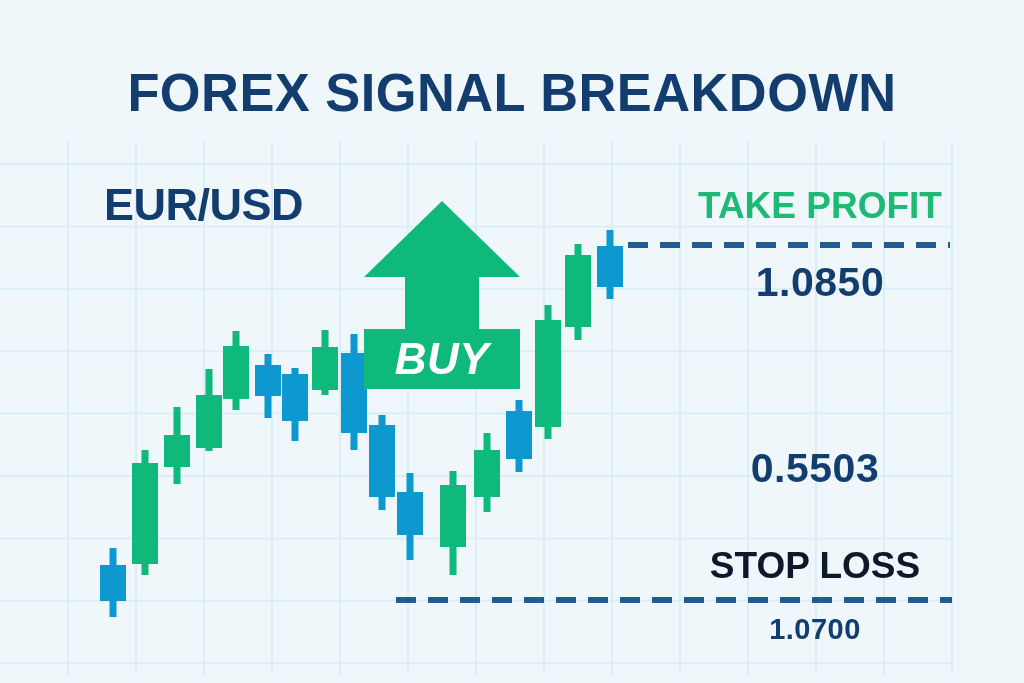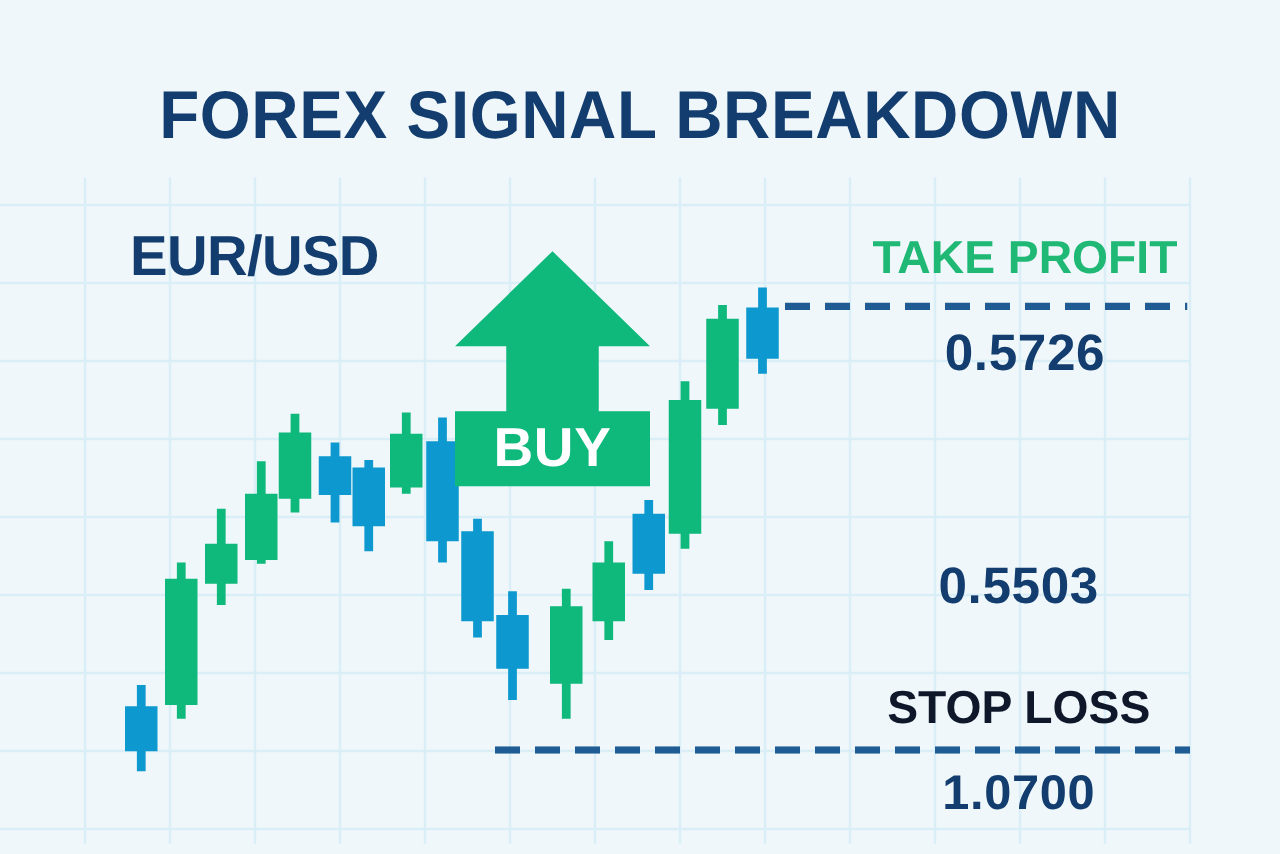--- a/index.html
+++ b/index.html
@@ -49,20 +49,21 @@
   .buytext{
     position:absolute;
     left:362px;top:302px;
     width:160px;height:60px;
     display:flex;align-items:center;justify-content:center;
     color:#ffffff;
     font-size:44px;
     font-weight:bold;
     letter-spacing:0.5px;
     pointer-events:none;
+    font-style:italic;
   }
 
   
   .dashline{position:absolute;height:6px;}
 
   
   .lbl{
     position:absolute;
     text-align:center;
     white-space:nowrap;
@@ -83,21 +84,21 @@
   .lbl-ep-value{
     left:650px;top:418px;width:330px;
     color:#123d6e;font-size:41px;letter-spacing:0.5px;
   }
   .lbl-sl-title{
     left:650px;top:518px;width:330px;
     color:#0f172a;font-size:37px;
   }
   .lbl-sl-value{
     left:650px;top:586px;width:330px;
-    color:#123d6e;font-size:39px;letter-spacing:0.5px;
+    color:#123d6e;font-size:29px;letter-spacing:0.5px;
   }
 </style>
 </head>
 <body>
 
 <div id="stage">
 
   <svg id="grid" viewBox="0 0 1024 683" preserveAspectRatio="none" aria-hidden="true">
       <line x1="68" y1="115" x2="68" y2="648" stroke="#daeef7" stroke-width="2"></line>
       <line x1="136" y1="115" x2="136" y2="648" stroke="#daeef7" stroke-width="2"></line>
@@ -172,20 +173,20 @@
   <svg class="dashline" id="sl-line" style="left:396px;top:570px;width:556px;" viewBox="0 0 556 6" preserveAspectRatio="none">
     <line x1="0" y1="3" x2="556" y2="3" stroke="#1f5c94" stroke-width="6" stroke-dasharray="20 12"></line>
   </svg>
 
   <svg id="buyarrow" viewBox="0 0 160 200" preserveAspectRatio="none" aria-hidden="true">
     <path d="M80 2 L158 78 L117 78 L117 130 L158 130 L158 190 L2 190 L2 130 L43 130 L43 78 L2 78 Z" fill="#0fb87b"></path>
   </svg>
   <div class="buytext">BUY</div>
 
   <div class="lbl lbl-tp-title">TAKE PROFIT</div>
-  <div class="lbl lbl-tp-value">0.5726</div>
+  <div class="lbl lbl-tp-value">1.0850</div>
 
   <div class="lbl lbl-ep-value">0.5503</div>
 
   <div class="lbl lbl-sl-title">STOP LOSS</div>
   <div class="lbl lbl-sl-value">1.0700</div>
 
 </div>
 
 </body></html>

